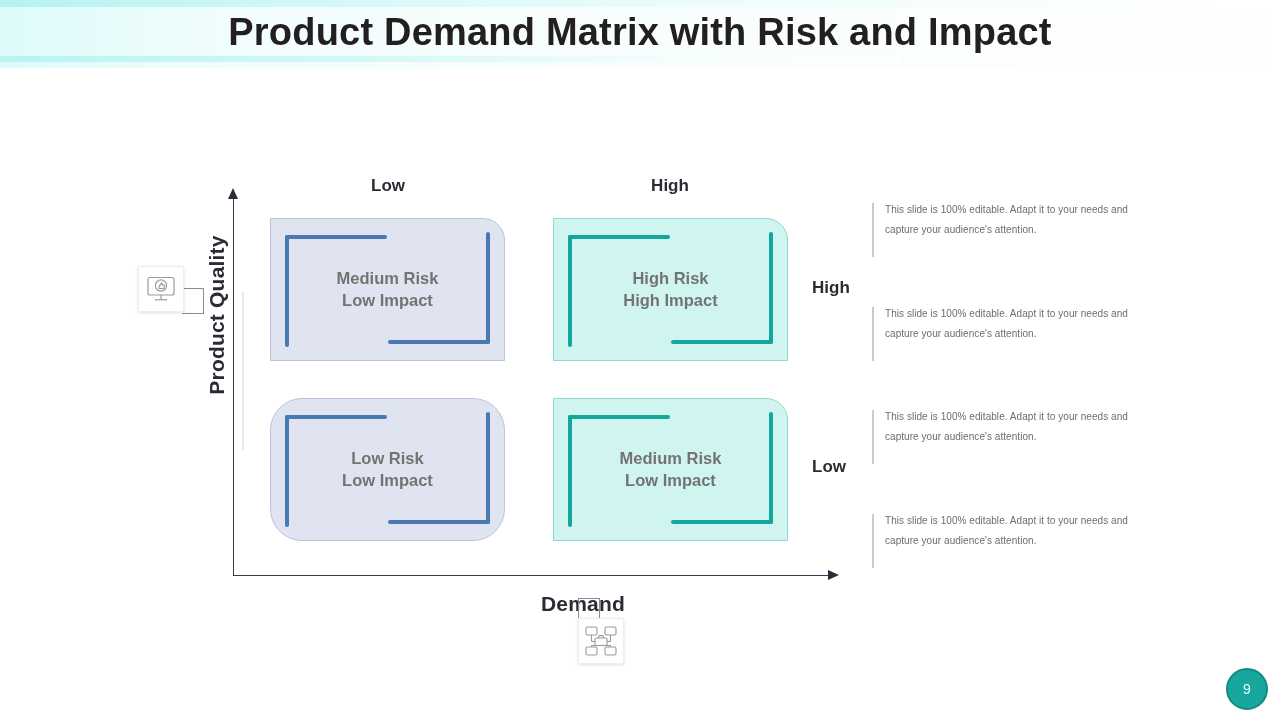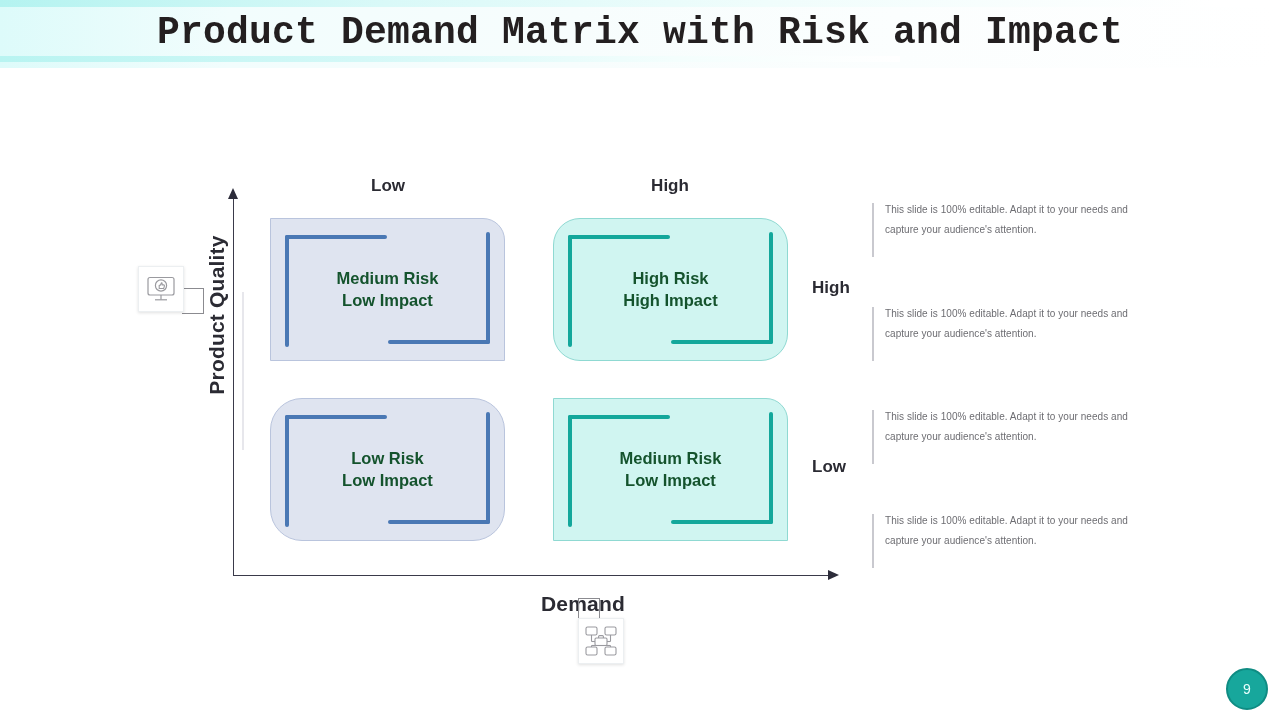--- a/index.html
+++ b/index.html
@@ -22,21 +22,21 @@
     content:"";position:absolute;left:0;top:0;width:1280px;height:7px;
     background:linear-gradient(90deg,#b4f3f0 0%, #d9f9f8 30%, #f0fdfc 60%, #ffffff 95%);
   }
   .header-band:after{
     content:"";position:absolute;left:0;bottom:6px;width:900px;height:6px;
     background:linear-gradient(90deg,#b8f4f1 0%, #d4f8f7 40%, #f4fefd 75%, #ffffff 100%);
   }
   .header-title{
     position:absolute;left:0;top:11px;width:1280px;
     text-align:center;
-    font-family:Liberation Mono, monospace;
+    font-family:Liberation Sans, sans-serif;
     font-weight:bold;
     font-size:38px;
     letter-spacing:.2px;
     color:#231f20;
     white-space:nowrap;
   }
 
   
   .axis-v{position:absolute;left:233px;top:196px;width:1px;height:380px;background:#3a3a4a;}
   .axis-v-arrow{
@@ -73,38 +73,38 @@
   .row-low{position:absolute;left:812px;top:457px;width:70px;text-align:left;font-size:17px;font-weight:bold;color:#2b2b33;}
 
   
   .card{
     position:absolute;width:235px;height:143px;
     border-radius:0 22px 0 0;
     box-sizing:border-box;
   }
   .card .lbl{
     position:absolute;left:0;right:0;top:50%;transform:translateY(-50%);
-    text-align:center;font-size:16.5px;font-weight:bold;color:#14532d;line-height:1.38;
+    text-align:center;font-size:16.5px;font-weight:bold;color:#737373;line-height:1.38;
     white-space:pre-line;
   }
   .card .br-tl{position:absolute;left:14px;top:16px;width:102px;height:4px;border-radius:2px;}
   .card .br-tl-v{position:absolute;left:14px;top:16px;width:4px;height:112px;border-radius:2px;}
   .card .br-br{position:absolute;right:14px;bottom:16px;width:102px;height:4px;border-radius:2px;}
   .card .br-br-v{position:absolute;right:14px;bottom:16px;width:4px;height:112px;border-radius:2px;}
 
   .card.blue{background:#dfe4f0;border:1px solid #b9c4dd;}
   .card.blue .br-tl,.card.blue .br-tl-v,
   .card.blue .br-br,.card.blue .br-br-v{background:#4a78b4;}
 
   .card.teal{background:#d0f5f1;border:1px solid #8fd9d2;}
   .card.teal .br-tl,.card.teal .br-tl-v,
   .card.teal .br-br,.card.teal .br-br-v{background:#13a79b;}
 
   #card-tl{left:270px;top:218px;}
-  #card-tr{left:553px;top:218px;border-radius:27px;}
+  #card-tr{left:553px;top:218px;}
   #card-bl{left:270px;top:398px;border-radius:32px;}
   #card-br{left:553px;top:398px;}
 
   
   .note{position:absolute;left:872px;width:268px;}
   .note .bar{position:absolute;left:0;top:3px;width:2px;height:54px;background:#c9c9cf;}
   .note .txt{
     margin-left:13px;font-size:10px;line-height:20px;color:#6d6d72;
     letter-spacing:.05px;
   }

